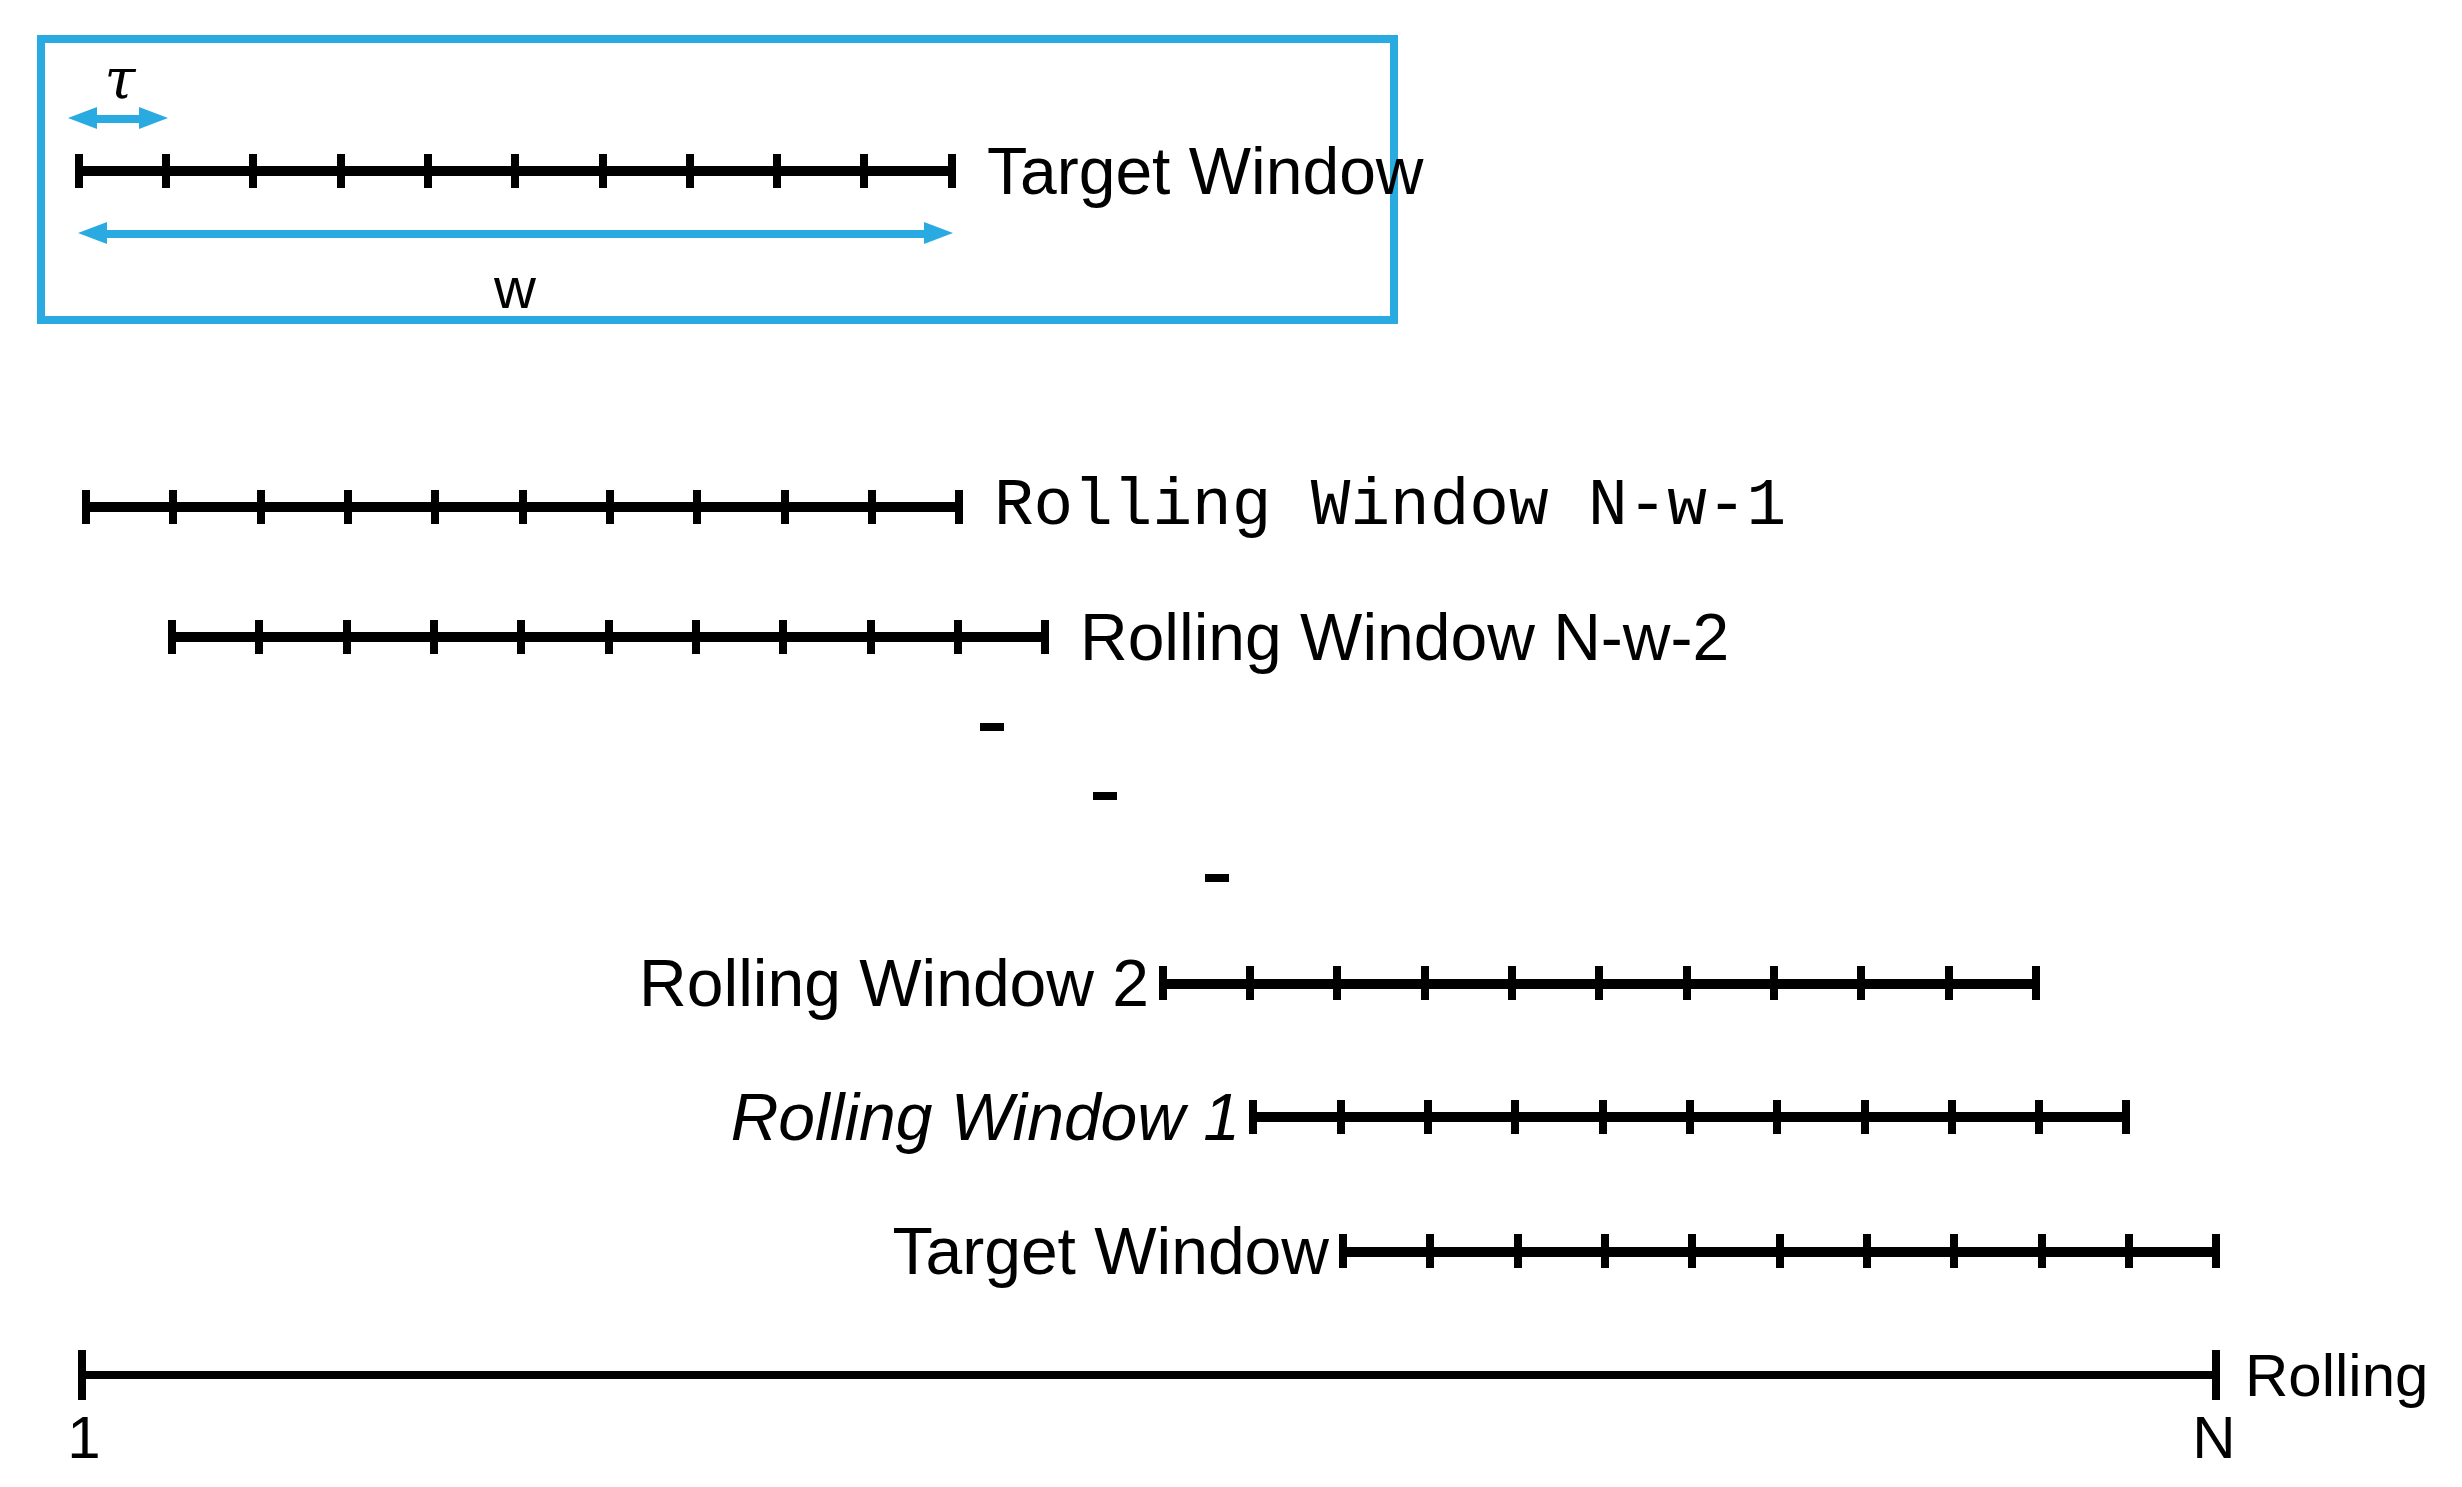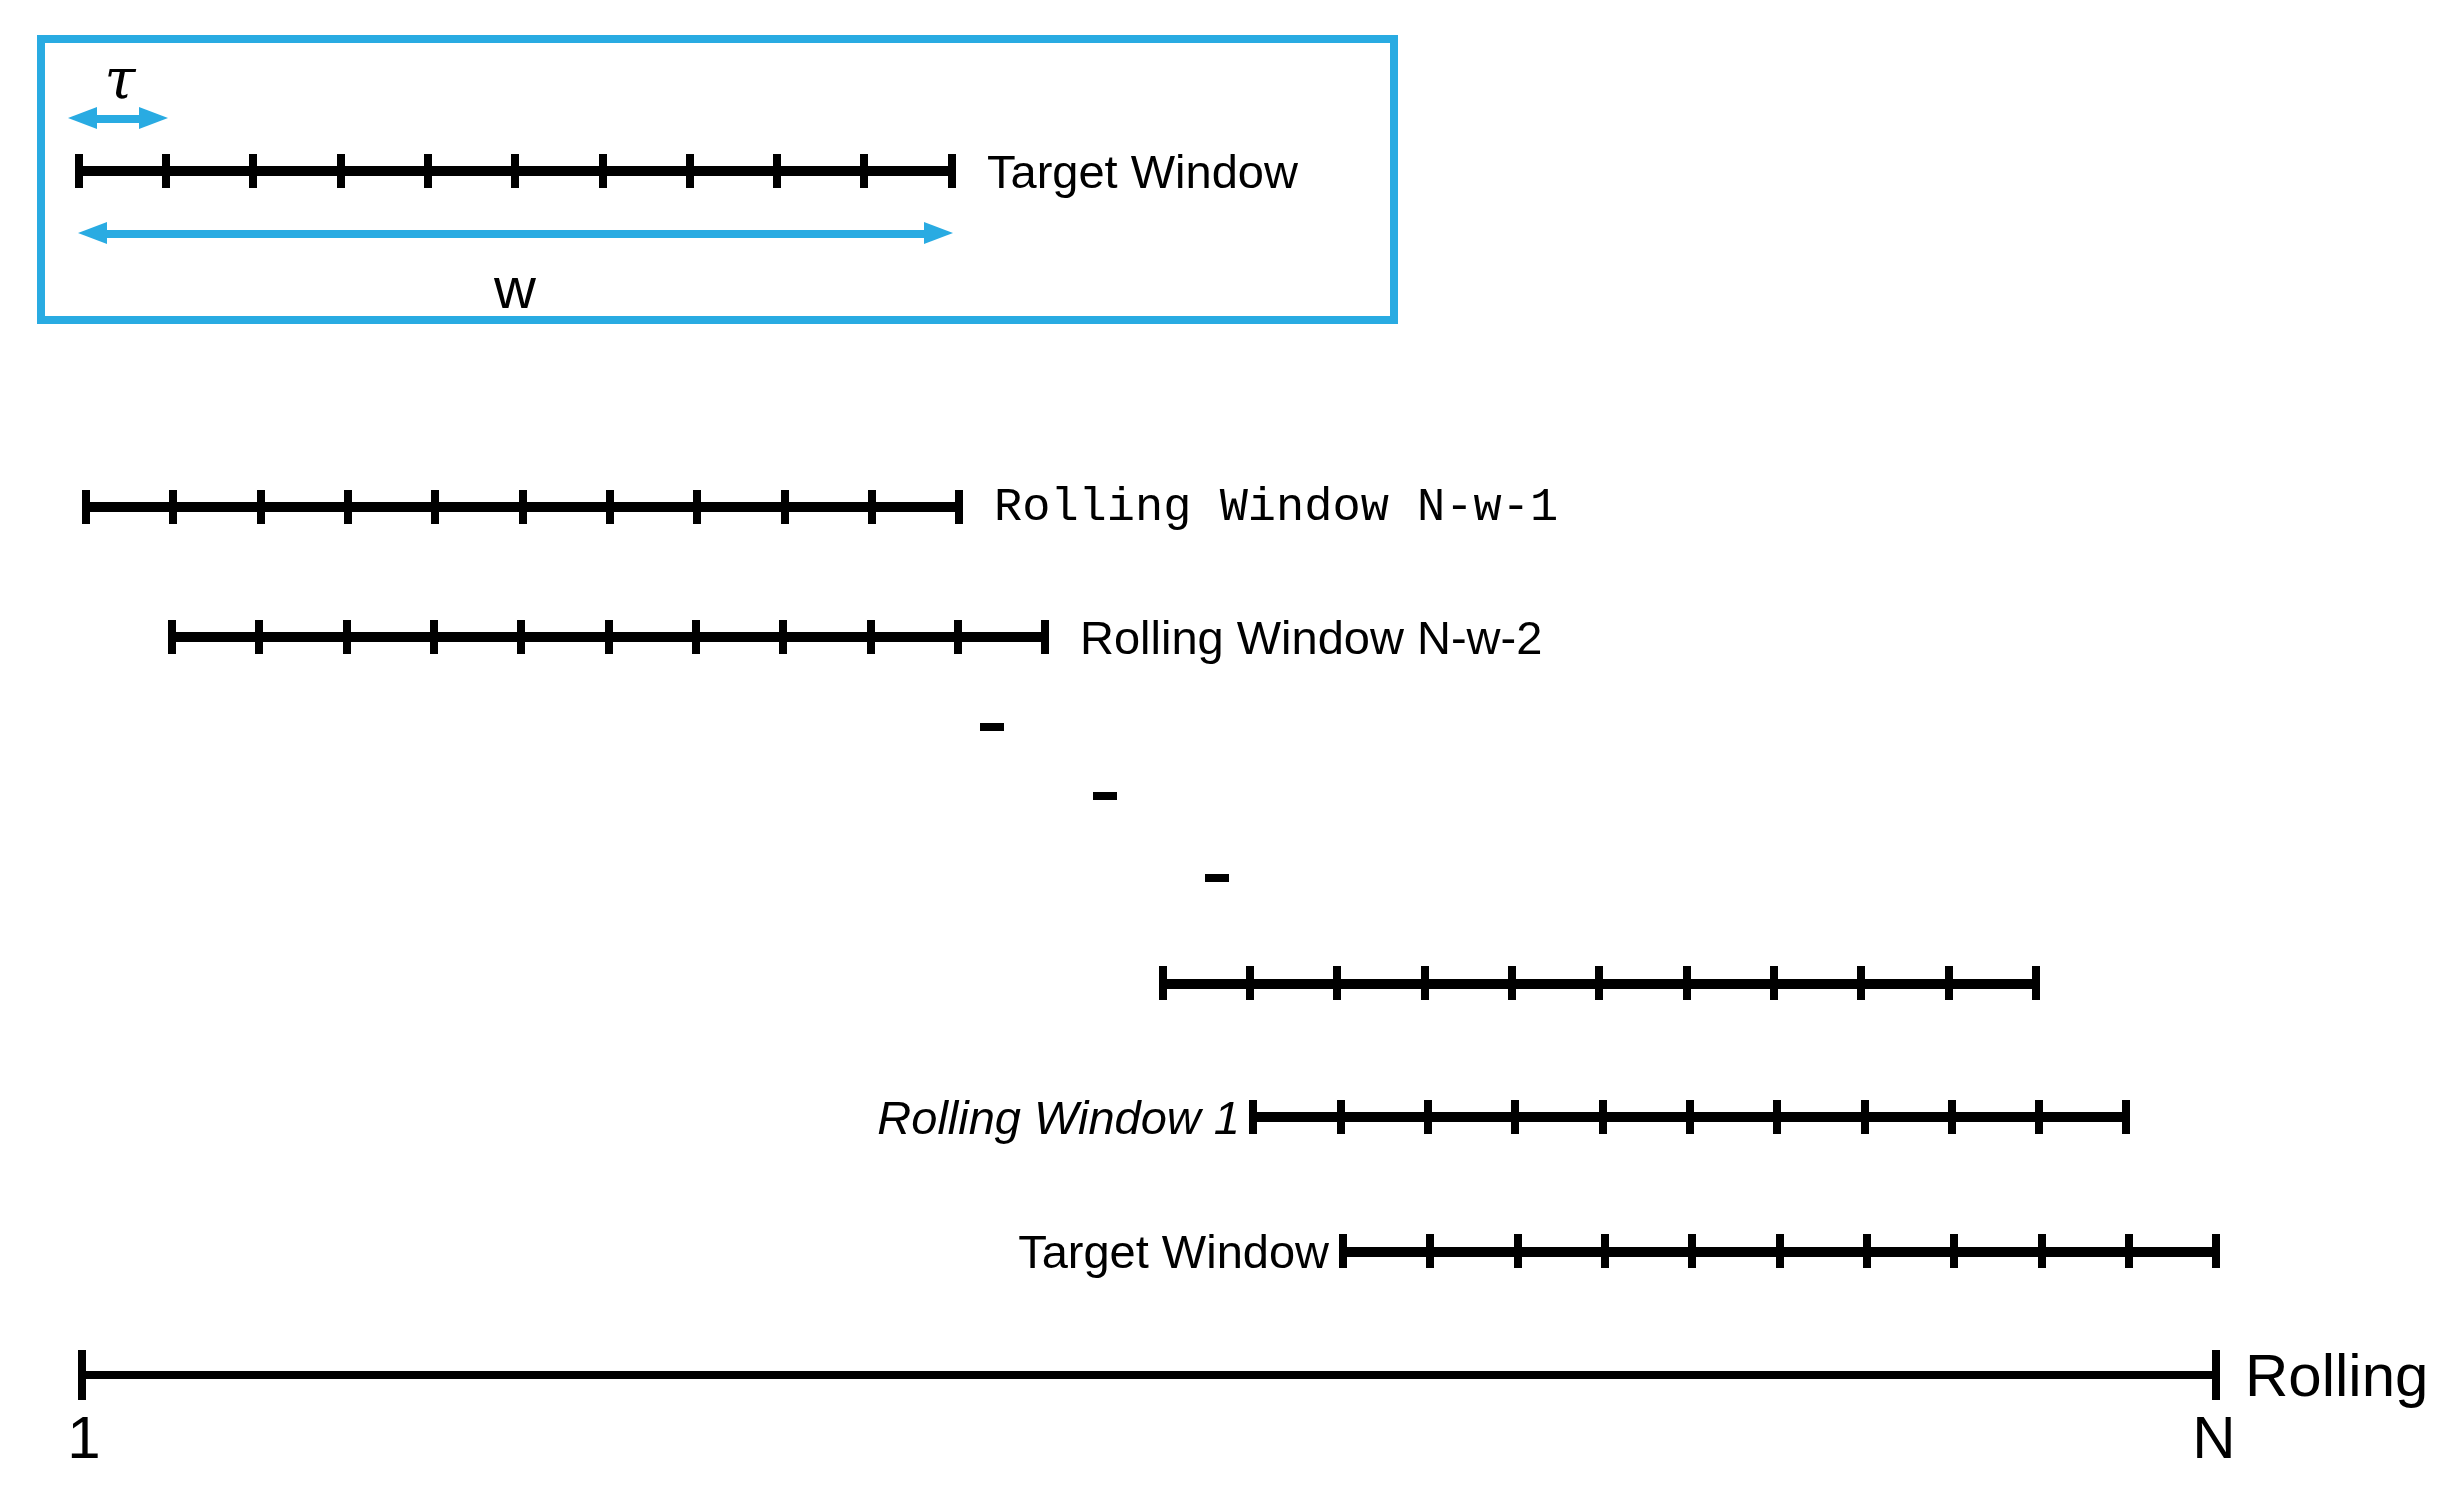--- a/index.html
+++ b/index.html
@@ -23,21 +23,21 @@
   }
   .tick {
     position: absolute;
     width: 7.5px;
     height: 34px;
     background: var(--ink, #000);
   }
   .row-label {
     position: absolute;
     transform: translateY(-50%);
-    font-size: 47px;
+    font-size: 66px;
     line-height: 1;
     color: var(--ink, #000);
     white-space: nowrap;
   }
   .dash {
     position: absolute;
     width: 24px;
     height: 8.4px;
     background: var(--ink, #000);
   }
@@ -200,20 +200,21 @@
     <div class="tick" style="left: 1246px; top: 966px;"></div>
     <div class="tick" style="left: 1333px; top: 966px;"></div>
     <div class="tick" style="left: 1421px; top: 966px;"></div>
     <div class="tick" style="left: 1508px; top: 966px;"></div>
     <div class="tick" style="left: 1595px; top: 966px;"></div>
     <div class="tick" style="left: 1683px; top: 966px;"></div>
     <div class="tick" style="left: 1770px; top: 966px;"></div>
     <div class="tick" style="left: 1857px; top: 966px;"></div>
     <div class="tick" style="left: 1945px; top: 966px;"></div>
     <div class="tick" style="left: 2032px; top: 966px;"></div>
+    <div class="row-label" style="top: 983px; right: 1313px;">Rolling Window 2</div>
     <div class="hline" style="left: 1253px; top: 1112px; width: 873px;"></div>
     <div class="tick" style="left: 1249px; top: 1100px;"></div>
     <div class="tick" style="left: 1337px; top: 1100px;"></div>
     <div class="tick" style="left: 1424px; top: 1100px;"></div>
     <div class="tick" style="left: 1511px; top: 1100px;"></div>
     <div class="tick" style="left: 1599px; top: 1100px;"></div>
     <div class="tick" style="left: 1686px; top: 1100px;"></div>
     <div class="tick" style="left: 1773px; top: 1100px;"></div>
     <div class="tick" style="left: 1861px; top: 1100px;"></div>
     <div class="tick" style="left: 1948px; top: 1100px;"></div>

